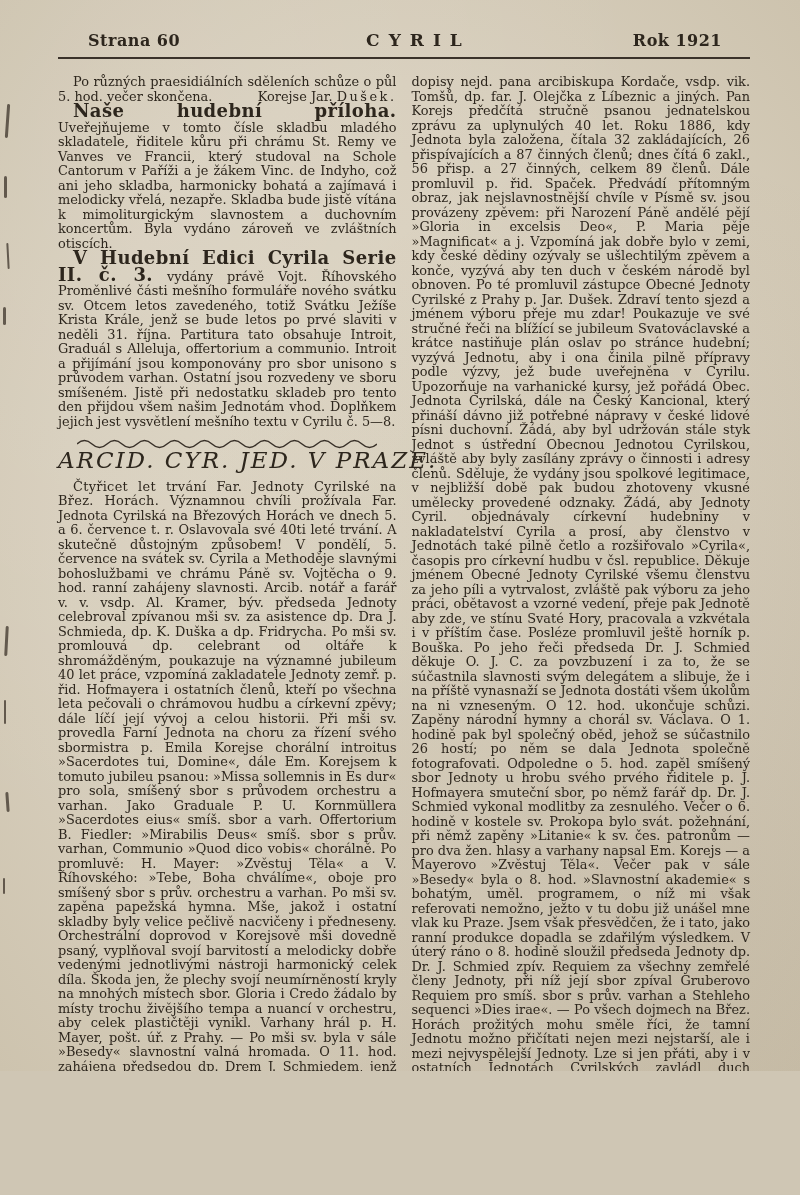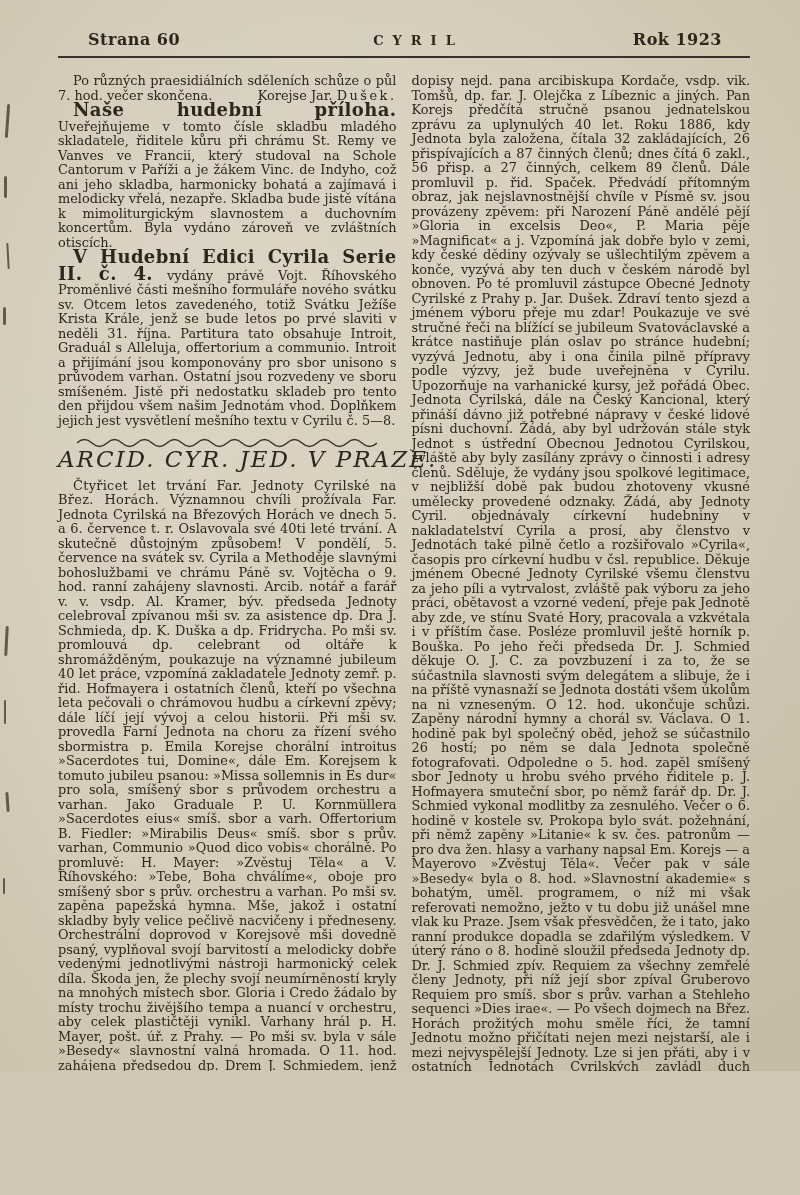--- a/index.html
+++ b/index.html
@@ -29,21 +29,21 @@
   .a7{left:6px;top:792px;width:3px;height:20px;transform:rotate(-4deg);}
   .a8{left:3px;top:878px;width:2px;height:16px;}
 
   .inner{position:absolute;left:58px;top:30px;width:692px;}
 
   .pagehead{
     display:flex;align-items:baseline;justify-content:space-between;
     font-size:16px;font-weight:bold;letter-spacing:.5px;
     padding:0 28px 0 30px;
   }
-  .ph-center{letter-spacing:9px;font-size:13px;margin-left:24px;}
+  .ph-center{letter-spacing:9px;font-size:17px;margin-left:24px;}
   .headrule{border-top:2px solid #3a322a;margin-top:7px;}
 
   .columns{
     display:flex;gap:15px;margin-top:16px;
     text-align:justify;
     font-size:12.9px;line-height:14.5px;
   }
   .col{flex:1;min-width:0;}
   p.para{margin:0;padding:0;}
   p.indent{text-indent:15px;}
@@ -75,43 +75,43 @@
   <div class="artifact a5"></div>
   <div class="artifact a6"></div>
   <div class="artifact a7"></div>
   <div class="artifact a8"></div>
 
   <div class="inner">
 
     <header class="pagehead">
       <span class="ph-left">Strana 60</span>
       <span class="ph-center">CYRIL</span>
-      <span class="ph-right">Rok 1923</span>
+      <span class="ph-right">Rok 1921</span>
     </header>
     <div class="headrule"></div>
 
     <main class="columns">
 
       <section class="col">
 
         <p class="para indent">
-          <span>Po různých praesidiálních sděleních schůze o půl 7. hod. večer skončena.</span>
+          <span>Po různých praesidiálních sděleních schůze o půl 5. hod. večer skončena.</span>
           <span class="sig">
             <span>Korejse Jar.</span>
             <span class="surname">Dušek.</span>
           </span>
         </p>
 
         <p class="para indent">
           <span class="lead-big">Naše hudební příloha.</span>
           <span>Uveřejňujeme v tomto čísle skladbu mladého skladatele, řiditele kůru při chrámu St. Remy ve Vanves ve Francii, který studoval na Schole Cantorum v Paříži a je žákem Vinc. de Indyho, což ani jeho skladba, harmonicky bohatá a zajímavá i melodicky vřelá, nezapře. Skladba bude jistě vítána k mimoliturgickým slavnostem a duchovním koncertům. Byla vydáno zároveň ve zvláštních otiscích.</span>
         </p>
 
         <p class="para indent">
-          <span class="lead-big">V Hudební Edici Cyrila Serie II. č. 4.</span>
+          <span class="lead-big">V Hudební Edici Cyrila Serie II. č. 3.</span>
           <span>vydány právě Vojt. Říhovského Proměnlivé části mešního formuláře nového svátku sv. Otcem letos zavedeného, totiž Svátku Ježíše Krista Krále, jenž se bude letos po prvé slaviti v neděli 31. října. Partitura tato obsahuje Introit, Graduál s Alleluja, offertorium a communio. Introit a přijímání jsou komponovány pro sbor unisono s průvodem varhan. Ostatní jsou rozvedeny ve sboru smíšeném. Jistě při nedostatku skladeb pro tento den přijdou všem našim Jednotám vhod. Doplňkem jejich jest vysvětlení mešního textu v Cyrilu č. 5—8.</span>
         </p>
 
         <svg class="ornament" width="300" height="10" viewBox="0 0 300 10">
           <path d="M0 5 Q7.5 -2 15 5 T30 5 T45 5 T60 5 T75 5 T90 5 T105 5 T120 5 T135 5 T150 5 T165 5 T180 5 T195 5 T210 5 T225 5 T240 5 T255 5 T270 5 T285 5 T300 5" fill="none" stroke="#3a322a" stroke-width="1.4"></path>
         </svg>
 
         <h2 class="section-title">ARCID. CYR. JED. V PRAZE.</h2>
 
         <p class="para indent">

